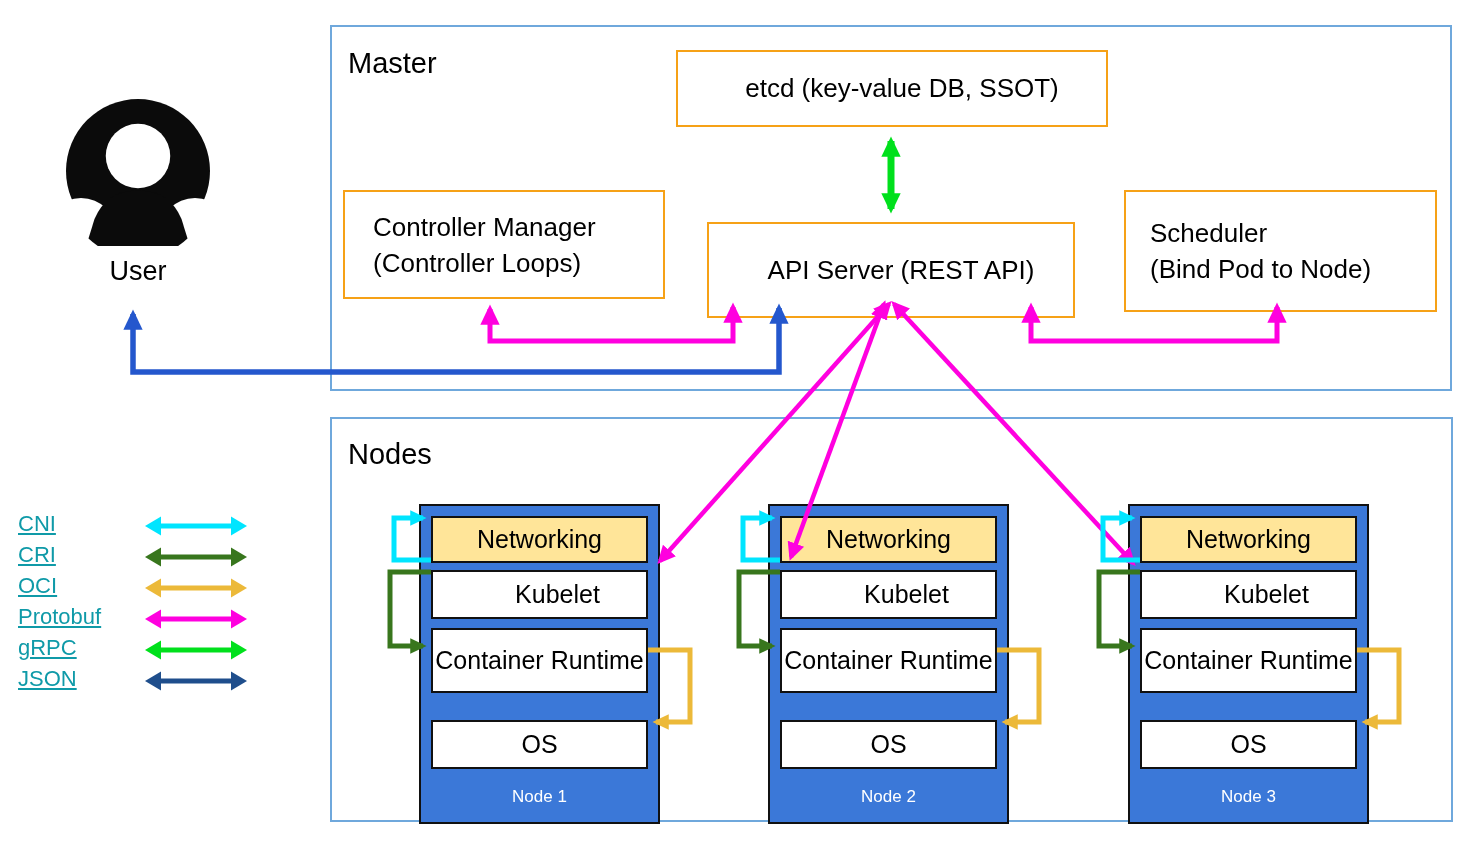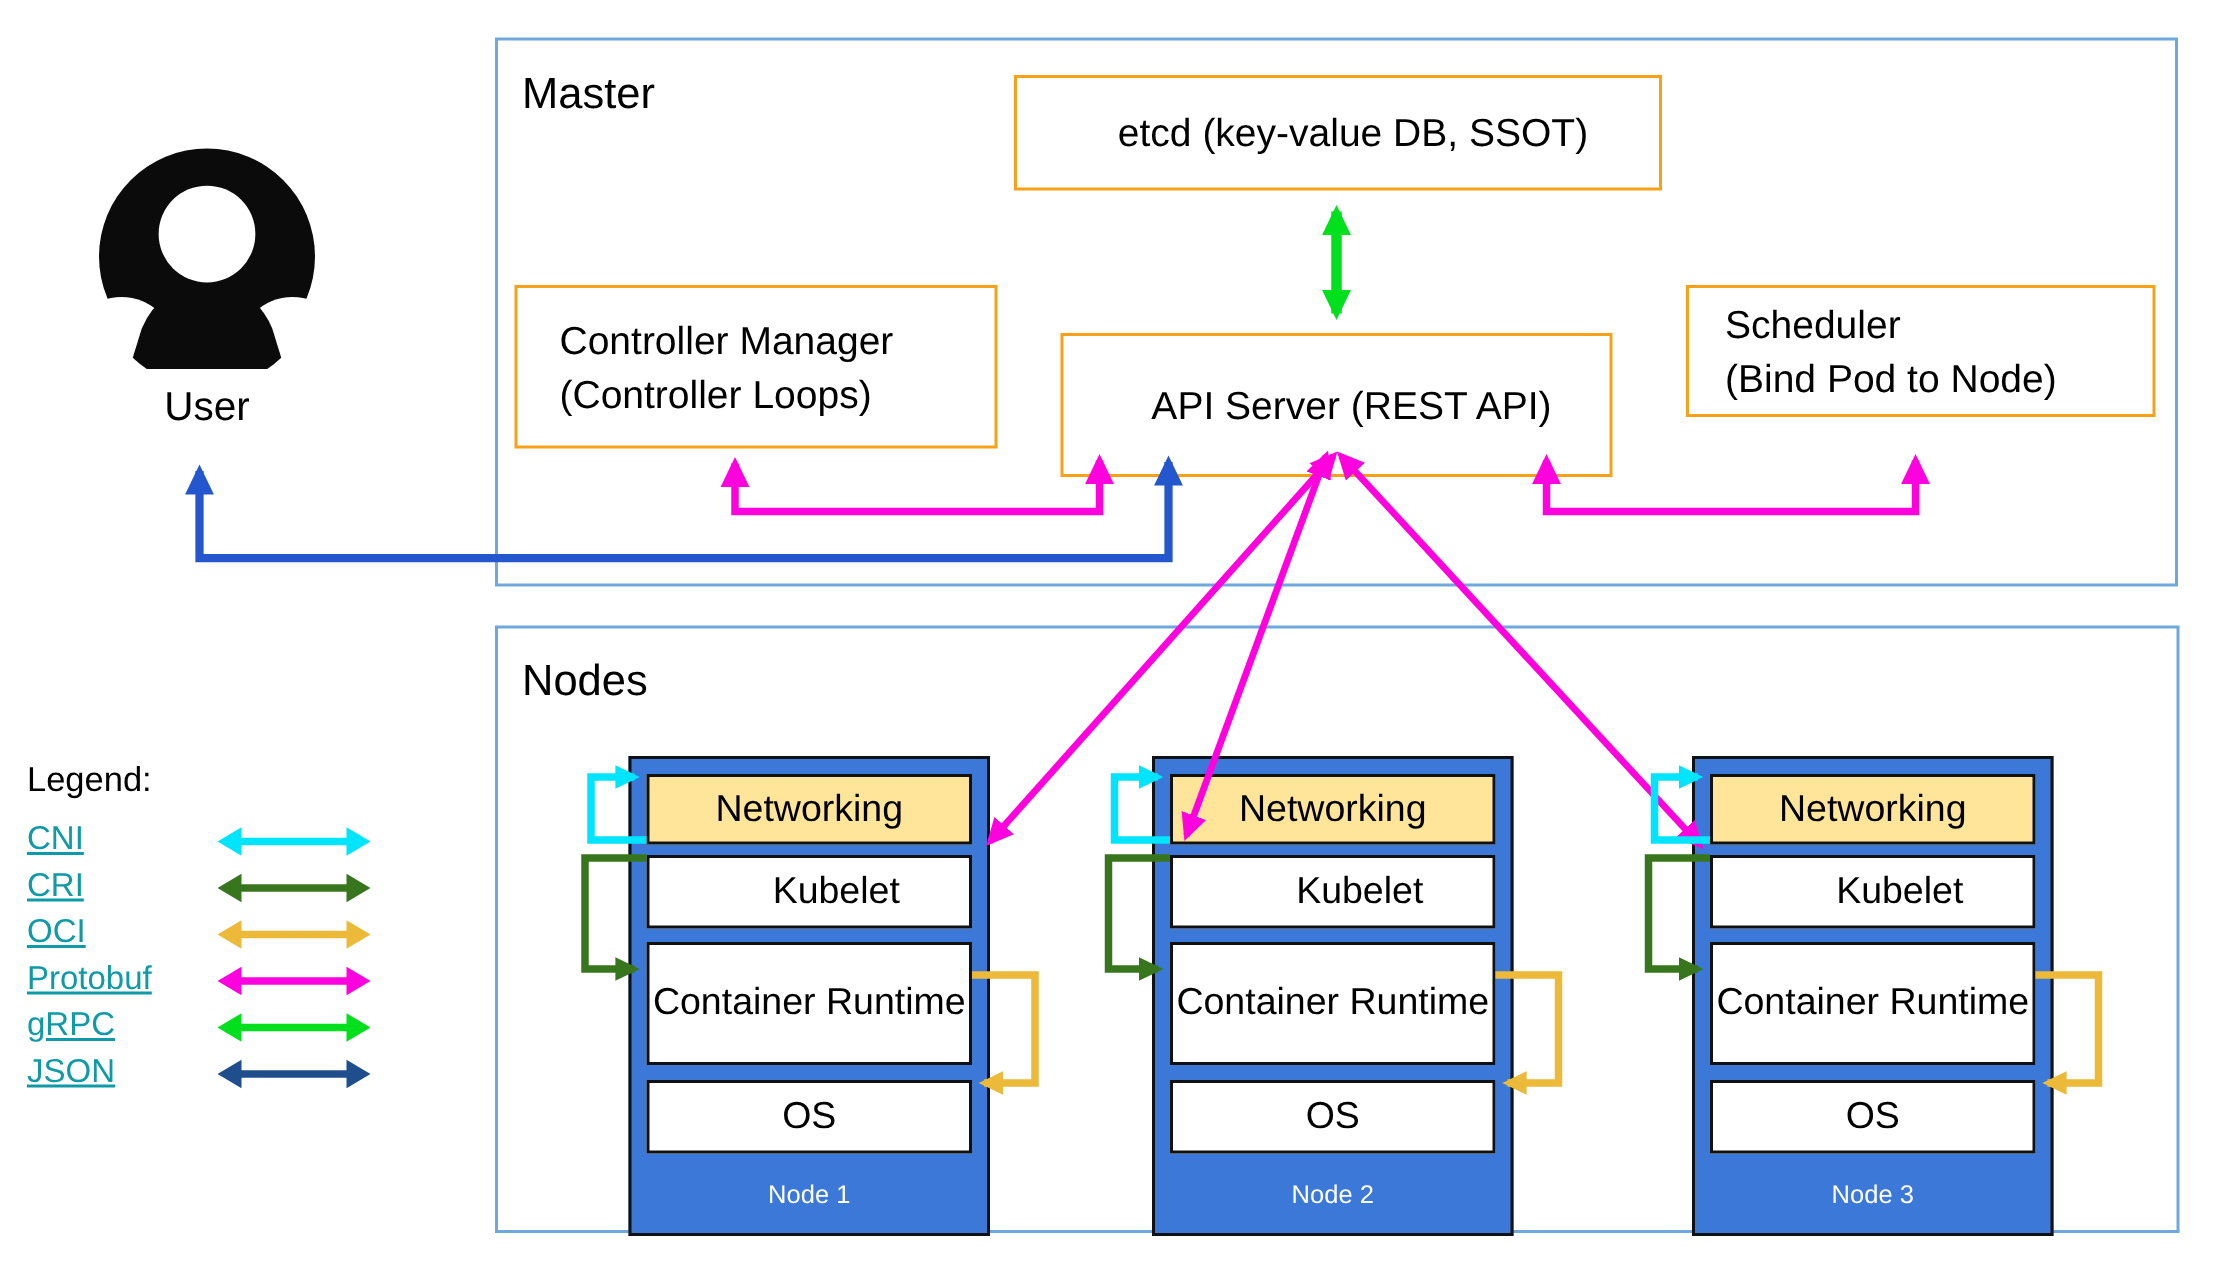--- a/index.html
+++ b/index.html
@@ -9,31 +9,31 @@
   #nodes-frame{left:330px;top:417px;width:1123px;height:405px;}
   .section-title{position:absolute;font-size:29px;color:#000;}
   #master-title{left:348px;top:47px;}
   #nodes-title{left:348px;top:438px;}
   .obox{position:absolute;border:2px solid #f6a117;background:#fff;box-sizing:border-box;
         font-size:26px;color:#000;display:flex;flex-direction:column;justify-content:center;}
   .obox.center{align-items:center;text-align:center;padding-left:20px;}
   #etcd-box{left:676px;top:50px;width:432px;height:77px;}
   #api-server-box{left:707px;top:222px;width:368px;height:96px;}
   #controller-manager-box{left:343px;top:190px;width:322px;height:109px;padding-left:28px;line-height:36px;}
-  #scheduler-box{left:1124px;top:190px;width:313px;height:88px;padding-left:24px;line-height:36px;}
+  #scheduler-box{left:1124px;top:190px;width:313px;height:122px;padding-left:24px;line-height:36px;}
   #user-icon{position:absolute;left:63px;top:96px;width:150px;height:150px;}
   #user-label{position:absolute;left:88px;top:256px;width:100px;text-align:center;font-size:27px;color:#000;}
   
   .node{position:absolute;top:504px;width:241px;height:320px;background:#3b78d8;border:2px solid #111;box-sizing:border-box;}
   #node-1{left:419px;} #node-2{left:768px;} #node-3{left:1128px;}
   .layer{position:absolute;left:10px;right:10px;background:#fff;border:2px solid #111;box-sizing:border-box;
          display:flex;align-items:center;justify-content:center;font-size:25px;color:#000;text-align:center;line-height:1.25;}
   .layer.networking{top:10px;height:47px;background:#ffe599;}
   .layer.kubelet{top:64px;height:49px;padding-left:36px;}
-  .layer.runtime{top:122px;height:82px;}
+  .layer.runtime{top:122px;height:65px;}
   .layer.os{top:214px;height:49px;}
   .node-name{position:absolute;left:0;right:0;top:281px;text-align:center;color:#fff;font-size:17px;}
   
   #legend{position:absolute;left:18px;top:506px;width:250px;}
   #legend-title{font-size:23px;color:#000;margin-bottom:8px;}
   .legend-row{display:flex;align-items:flex-end;height:31px;}
   .legend-label{width:127px;font-size:22px;color:#0f9aa8;text-decoration:underline;cursor:pointer;}
   .legend-arrow{width:102px;height:22px;display:block;}
   
   #overlay{position:absolute;left:0;top:0;width:1475px;height:852px;pointer-events:none;}
@@ -112,21 +112,20 @@
     <div class="layer runtime">
         <span>Container Runtime</span>
       </div>
     <div class="layer os">
         <span>OS</span>
       </div>
     <div class="node-name">Node 3</div>
   </div>
 
   <div id="legend">
-    <div id="legend-title">Legend:</div>
 
     <div class="legend-row">
       <span class="legend-label">CNI</span>
       <svg class="legend-arrow" viewBox="0 0 102 22">
         <line x1="14" y1="11" x2="88" y2="11" stroke-width="5" stroke="#00e5ff"></line>
         <polygon points="16,1.5 0,11 16,20.5" fill="#00e5ff"></polygon>
         <polygon points="86,1.5 102,11 86,20.5" fill="#00e5ff"></polygon>
       </svg>
     </div>
     <div class="legend-row">

